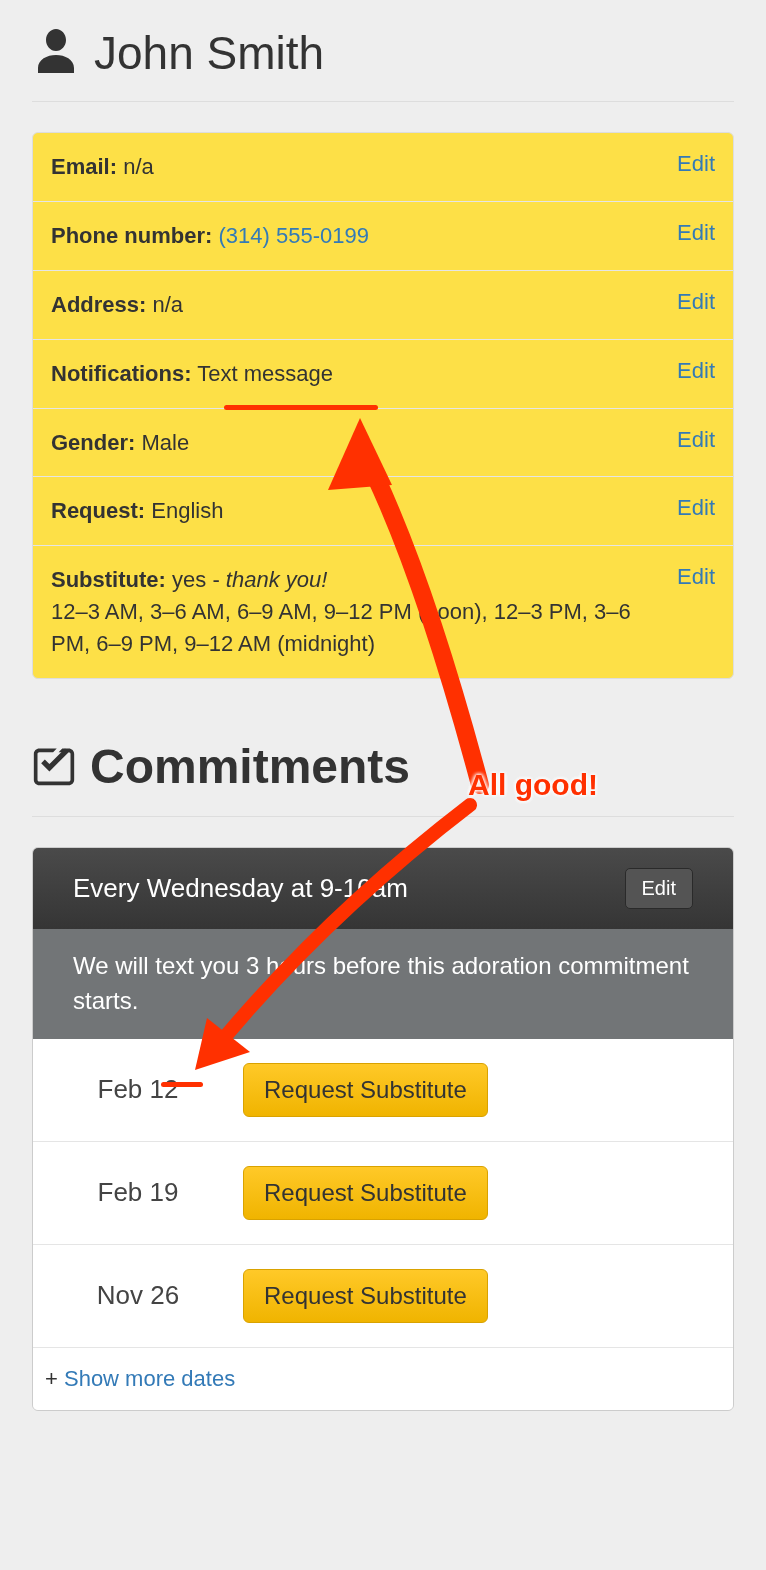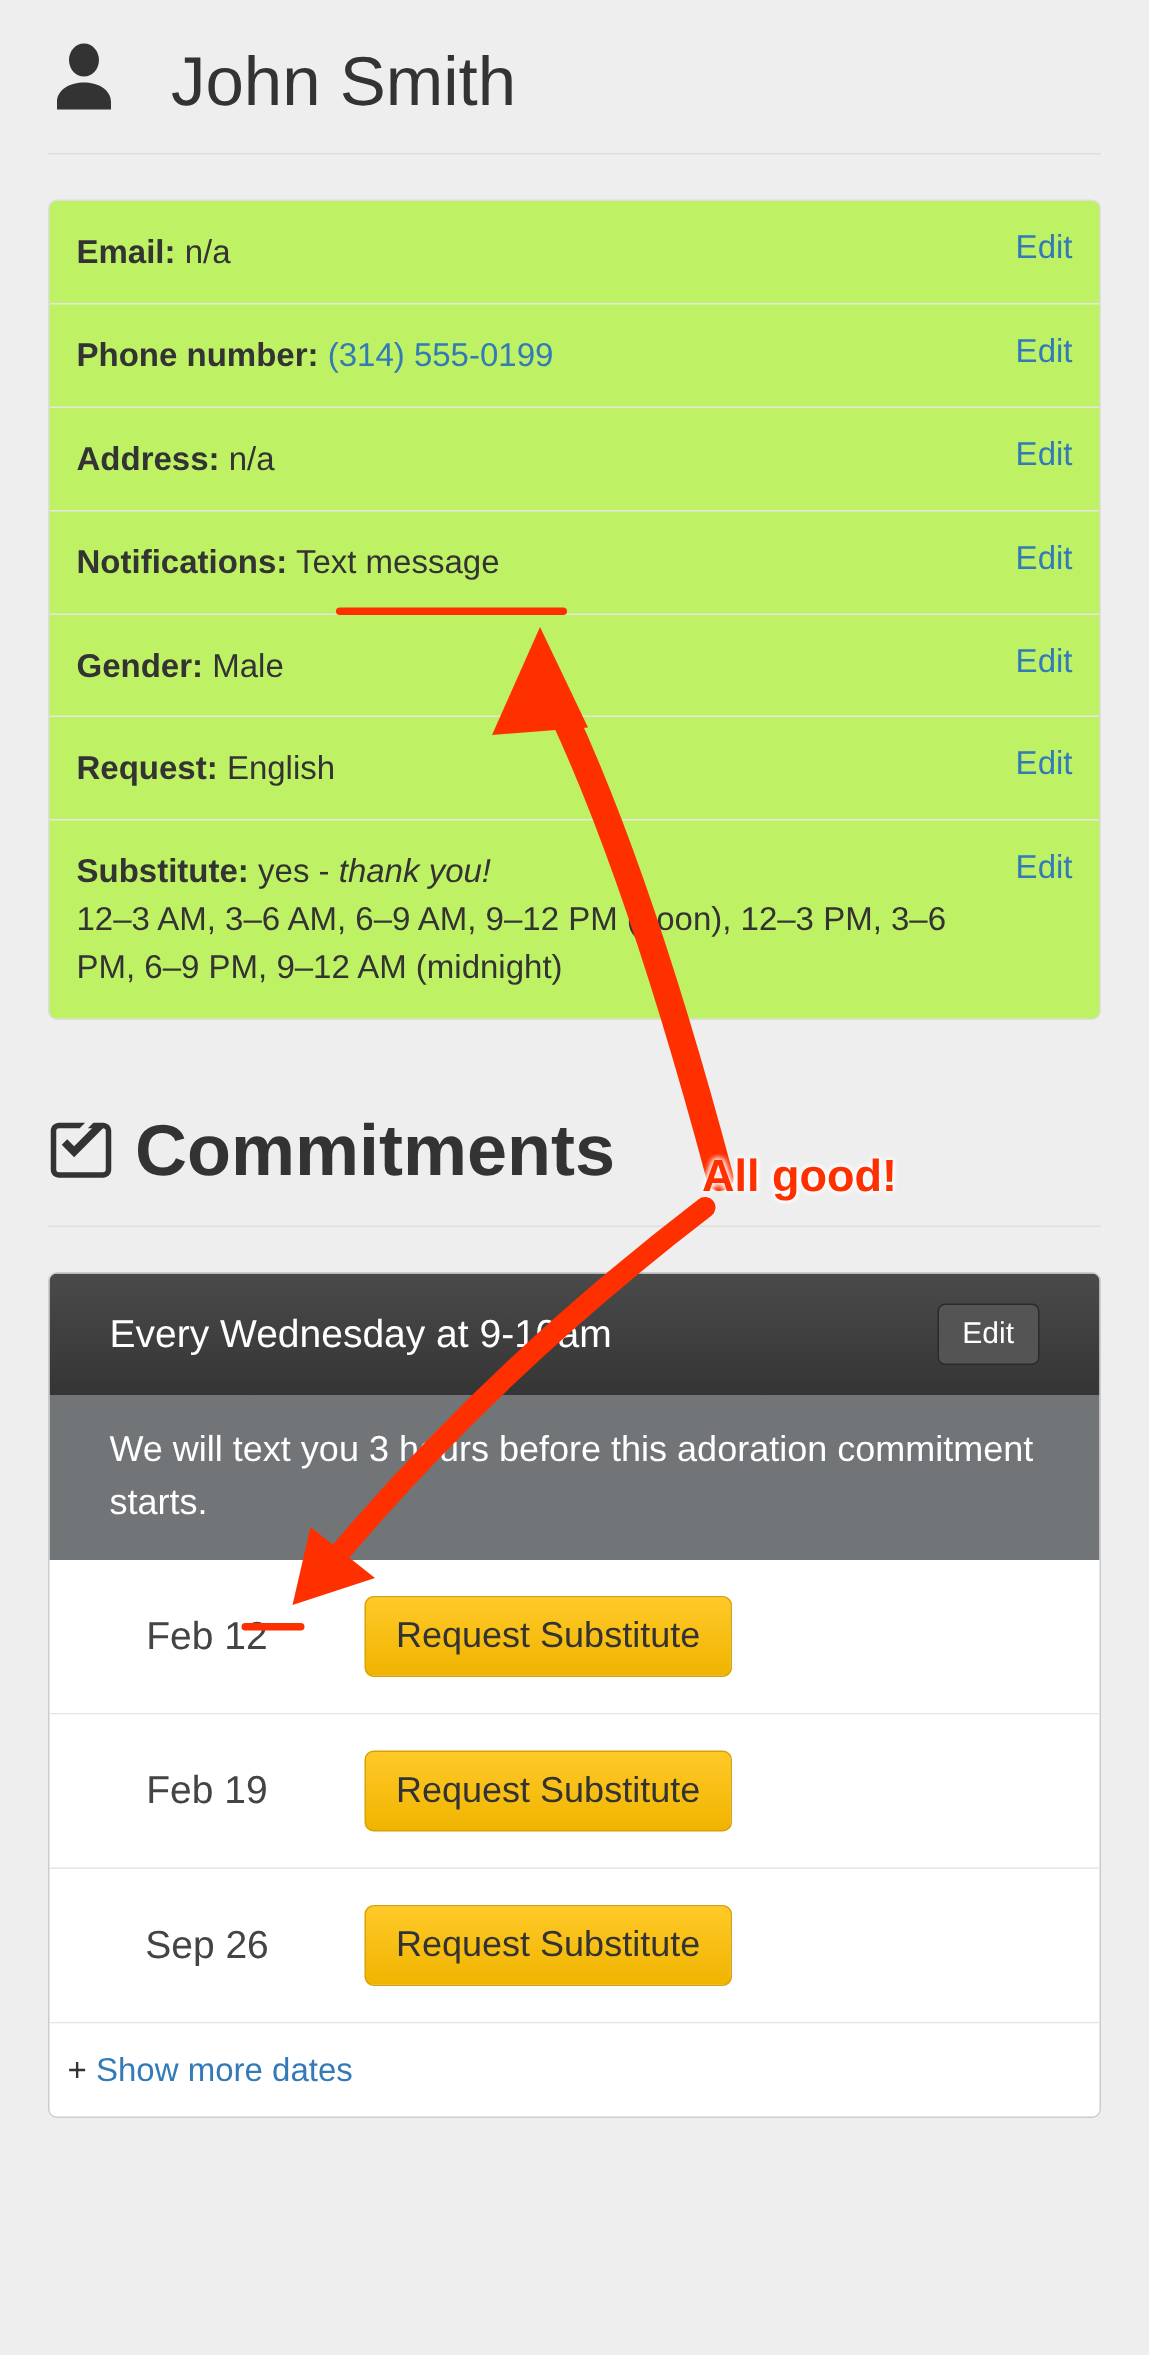--- a/index.html
+++ b/index.html
@@ -18,24 +18,23 @@
     align-items: center;
     padding: 25px 0 20px 0;
     border-bottom: 1px solid #ddd;
     margin-bottom: 30px;
   }
   .page-title svg { margin-right: 14px; }
   .page-title h1 {
     font-size: 46px;
     font-weight: 500;
     color: #333;
-    margin-left: 20px;
   }
   .card {
-    background: #bef264;
+    background: #fde047;
     border: 1px solid #ddd;
     border-radius: 6px;
     overflow: hidden;
   }
   .info-row {
     display: flex;
     justify-content: space-between;
     align-items: flex-start;
     padding: 18px 18px;
     border-bottom: 1px solid #e5e5e5;
@@ -244,21 +243,21 @@
 
     <div class="date-row">
       <div class="date-label">Feb 12</div>
       <button class="req-btn">Request Substitute</button>
     </div>
     <div class="date-row">
       <div class="date-label">Feb 19</div>
       <button class="req-btn">Request Substitute</button>
     </div>
     <div class="date-row">
-      <div class="date-label">Sep 26</div>
+      <div class="date-label">Nov 26</div>
       <button class="req-btn">Request Substitute</button>
     </div>
 
     <div class="more-dates">
       <span class="more-dates-plus">+ </span><span class="more-dates-link">Show more dates</span>
     </div>
   </div>
 
   <div class="annotation" style="left:0; top:0; width:100%; height:100%;">
 

